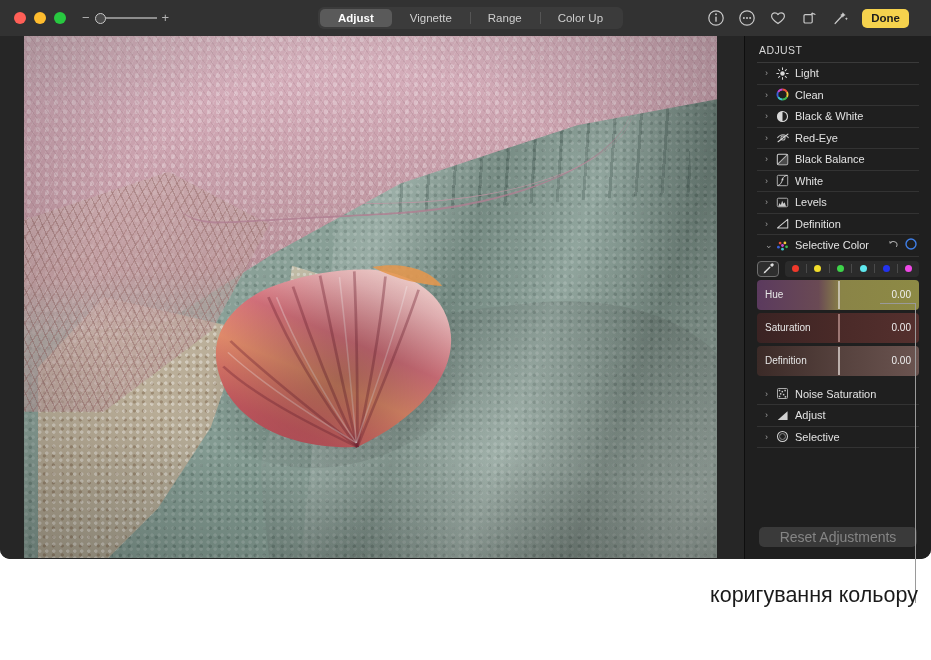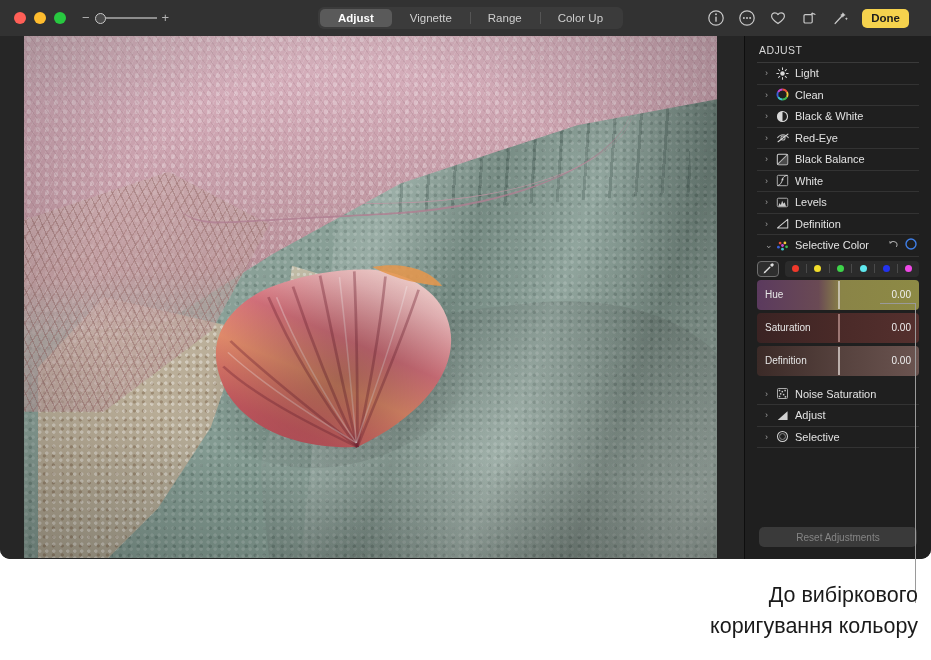--- a/index.html
+++ b/index.html
@@ -210,21 +210,21 @@
     position: relative; height: 30px; margin-top: 3px; border-radius: 4px; overflow: hidden;
     display: flex; align-items: center;
   }
   .slider .fill { position: absolute; inset: 0; }
   .slider .mark { position: absolute; top: 1px; bottom: 1px; width: 2px; background: #cfcabb; opacity: .85; }
   .slider .nm { position: relative; color: #e6e6e6; font-size: 10px; padding-left: 8px; }
   .slider .val { position: relative; margin-left: auto; color: #f0f0f0; font-size: 10px; padding-right: 8px; }
 
   .resetbtn {
     position: absolute; left: 14px; right: 14px; bottom: 12px; height: 20px;
-    background: #3a3a3a; border-radius: 5px; color: #858585; font-size: 10px;
+    background: #3a3a3a; border-radius: 5px; color: #858585; font-size: 14px;
     display: flex; align-items: center; justify-content: center;
   }
 
   
   .callout { position: absolute; left: 880px; top: 303px; width: 40px; height: 300px; }
   .callout .h { position: absolute; left: 0; top: 0; width: 36px; height: 1.3px; background: #9a9a9a; }
   .callout .v { position: absolute; left: 34.7px; top: 0; width: 1.3px; height: 300px; background: #9a9a9a; }
   .caption {
     position: absolute; left: 560px; top: 580px; width: 358px;
     text-align: right; color: #1a1a1a; font-size: 21.5px; line-height: 31px;
@@ -584,17 +584,16 @@
     </div>
 
   </div>
 
   <div class="callout">
     <div class="h"></div>
     <div class="v"></div>
   </div>
 
   <div class="caption">
-    <div>До вибіркового</div>
     <div>коригування кольору</div>
   </div>
 
 </div>
 
 </body></html>

